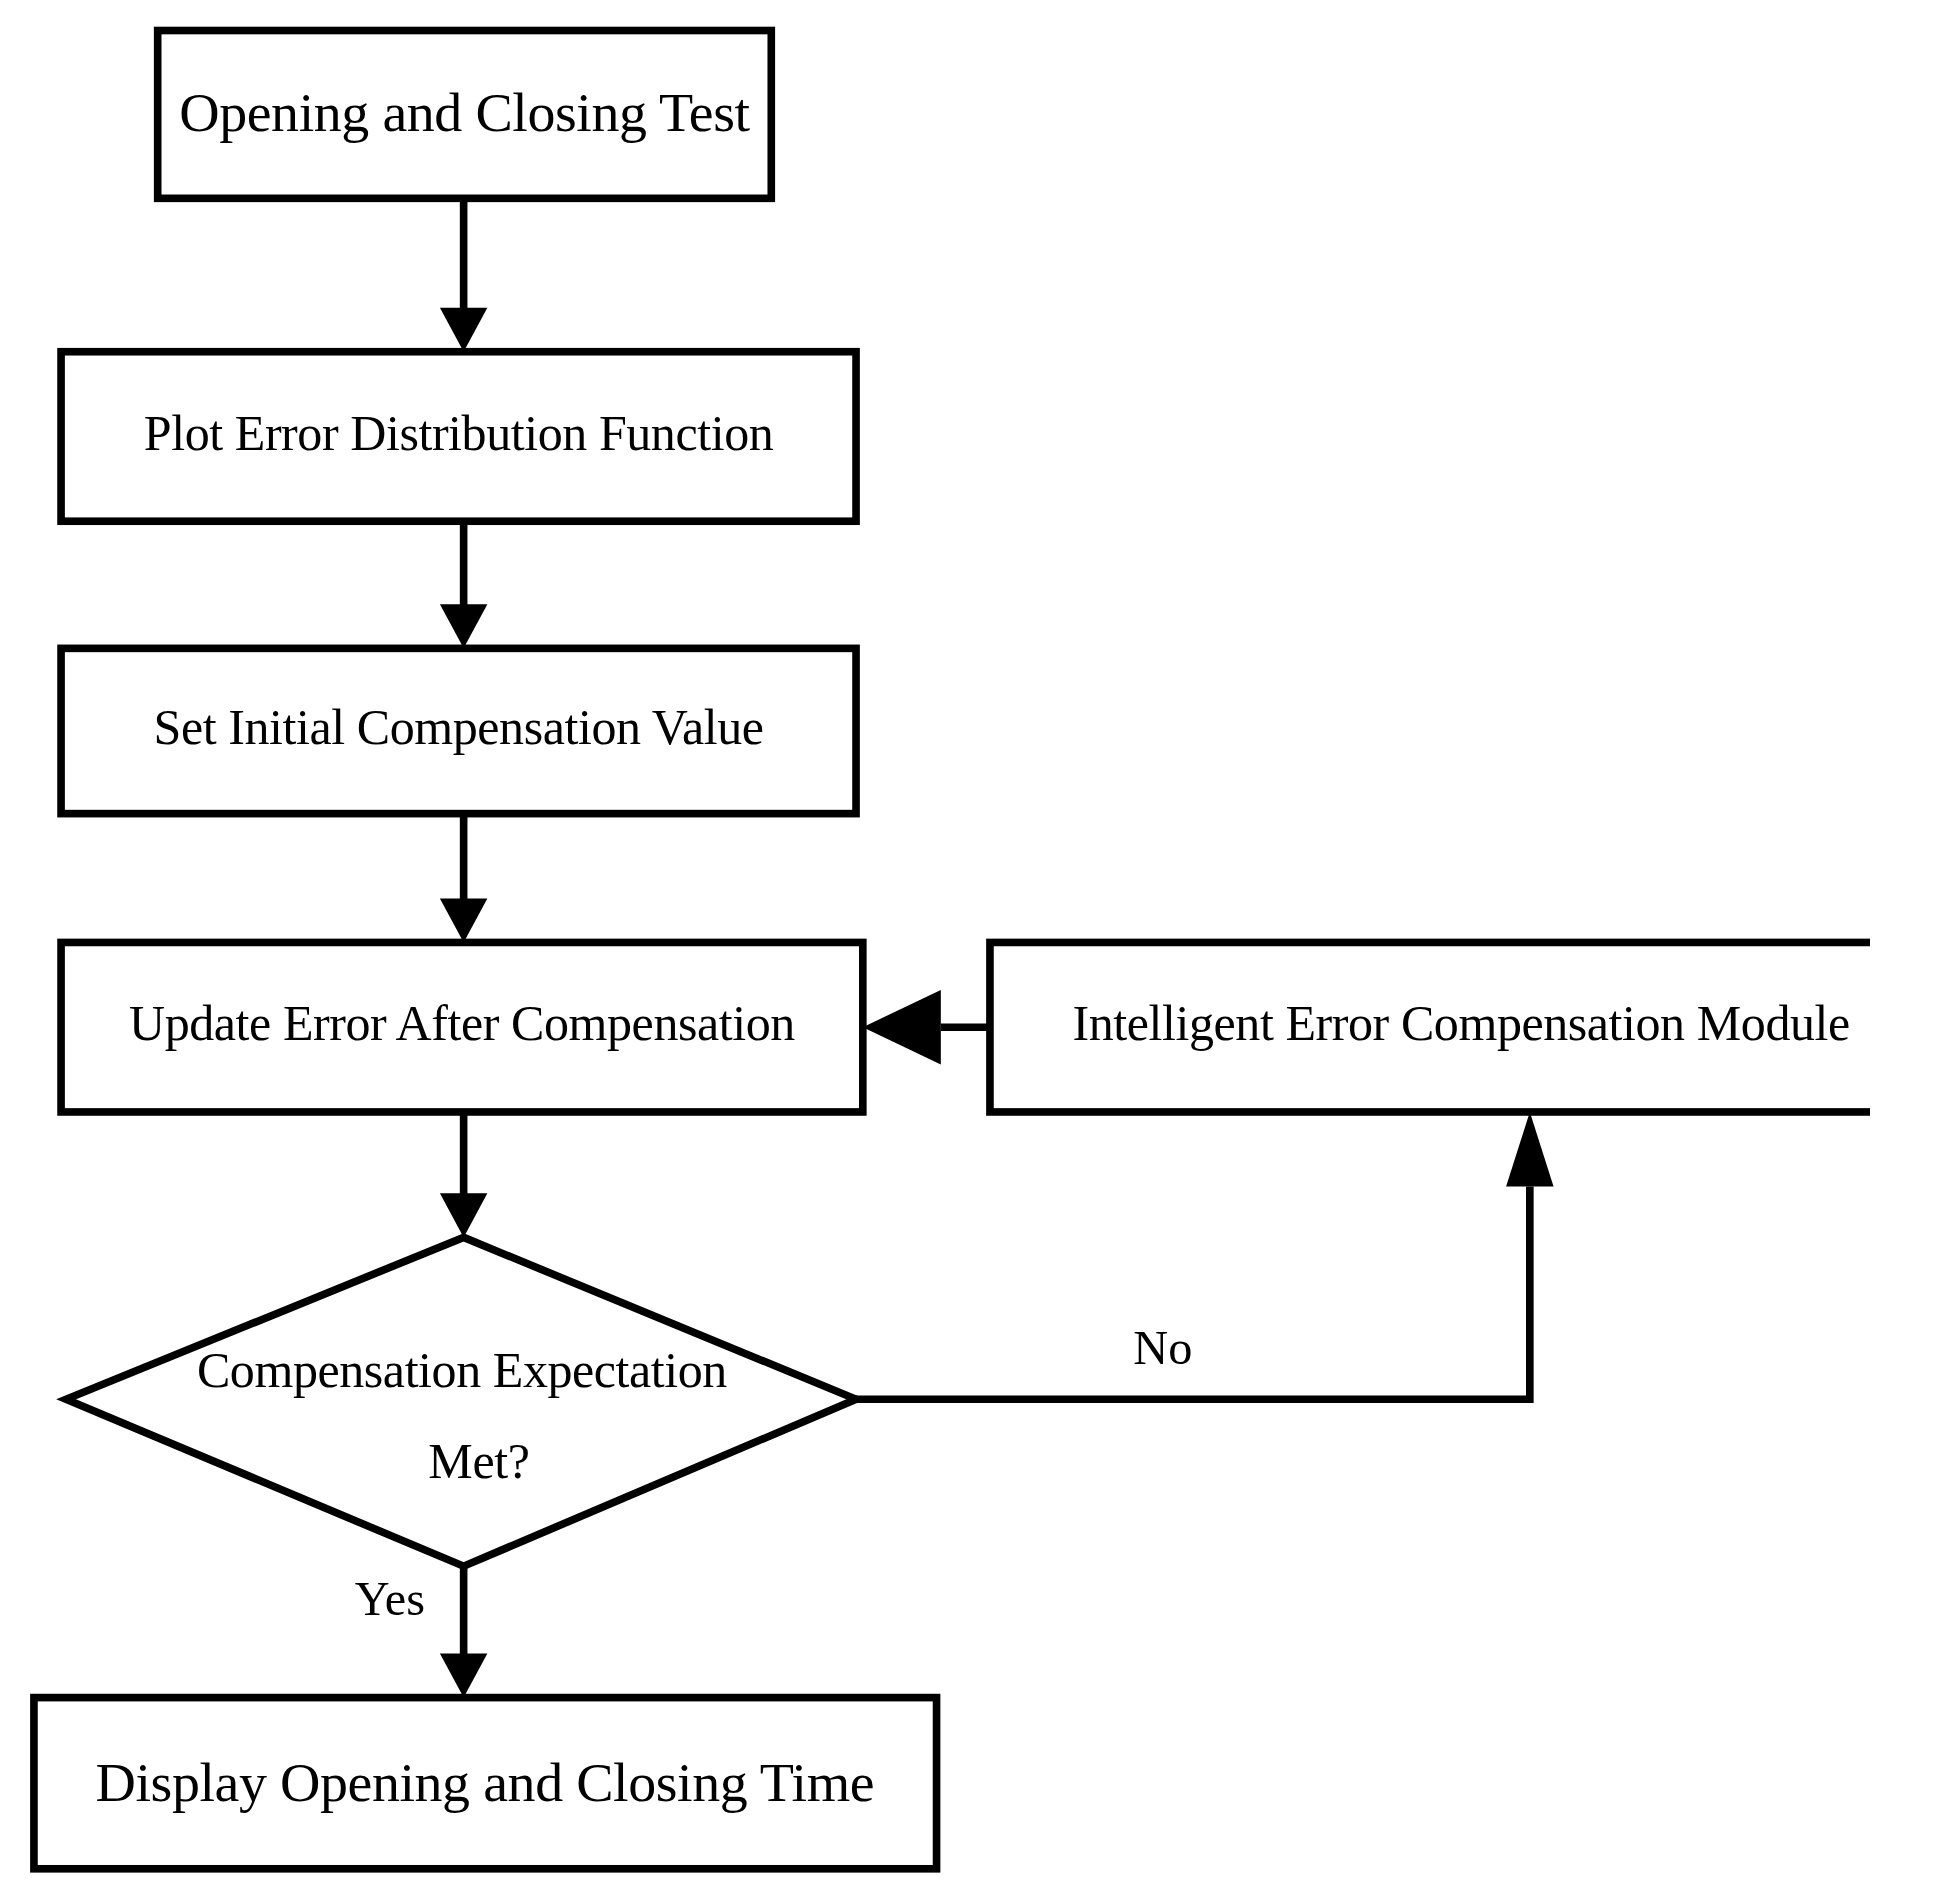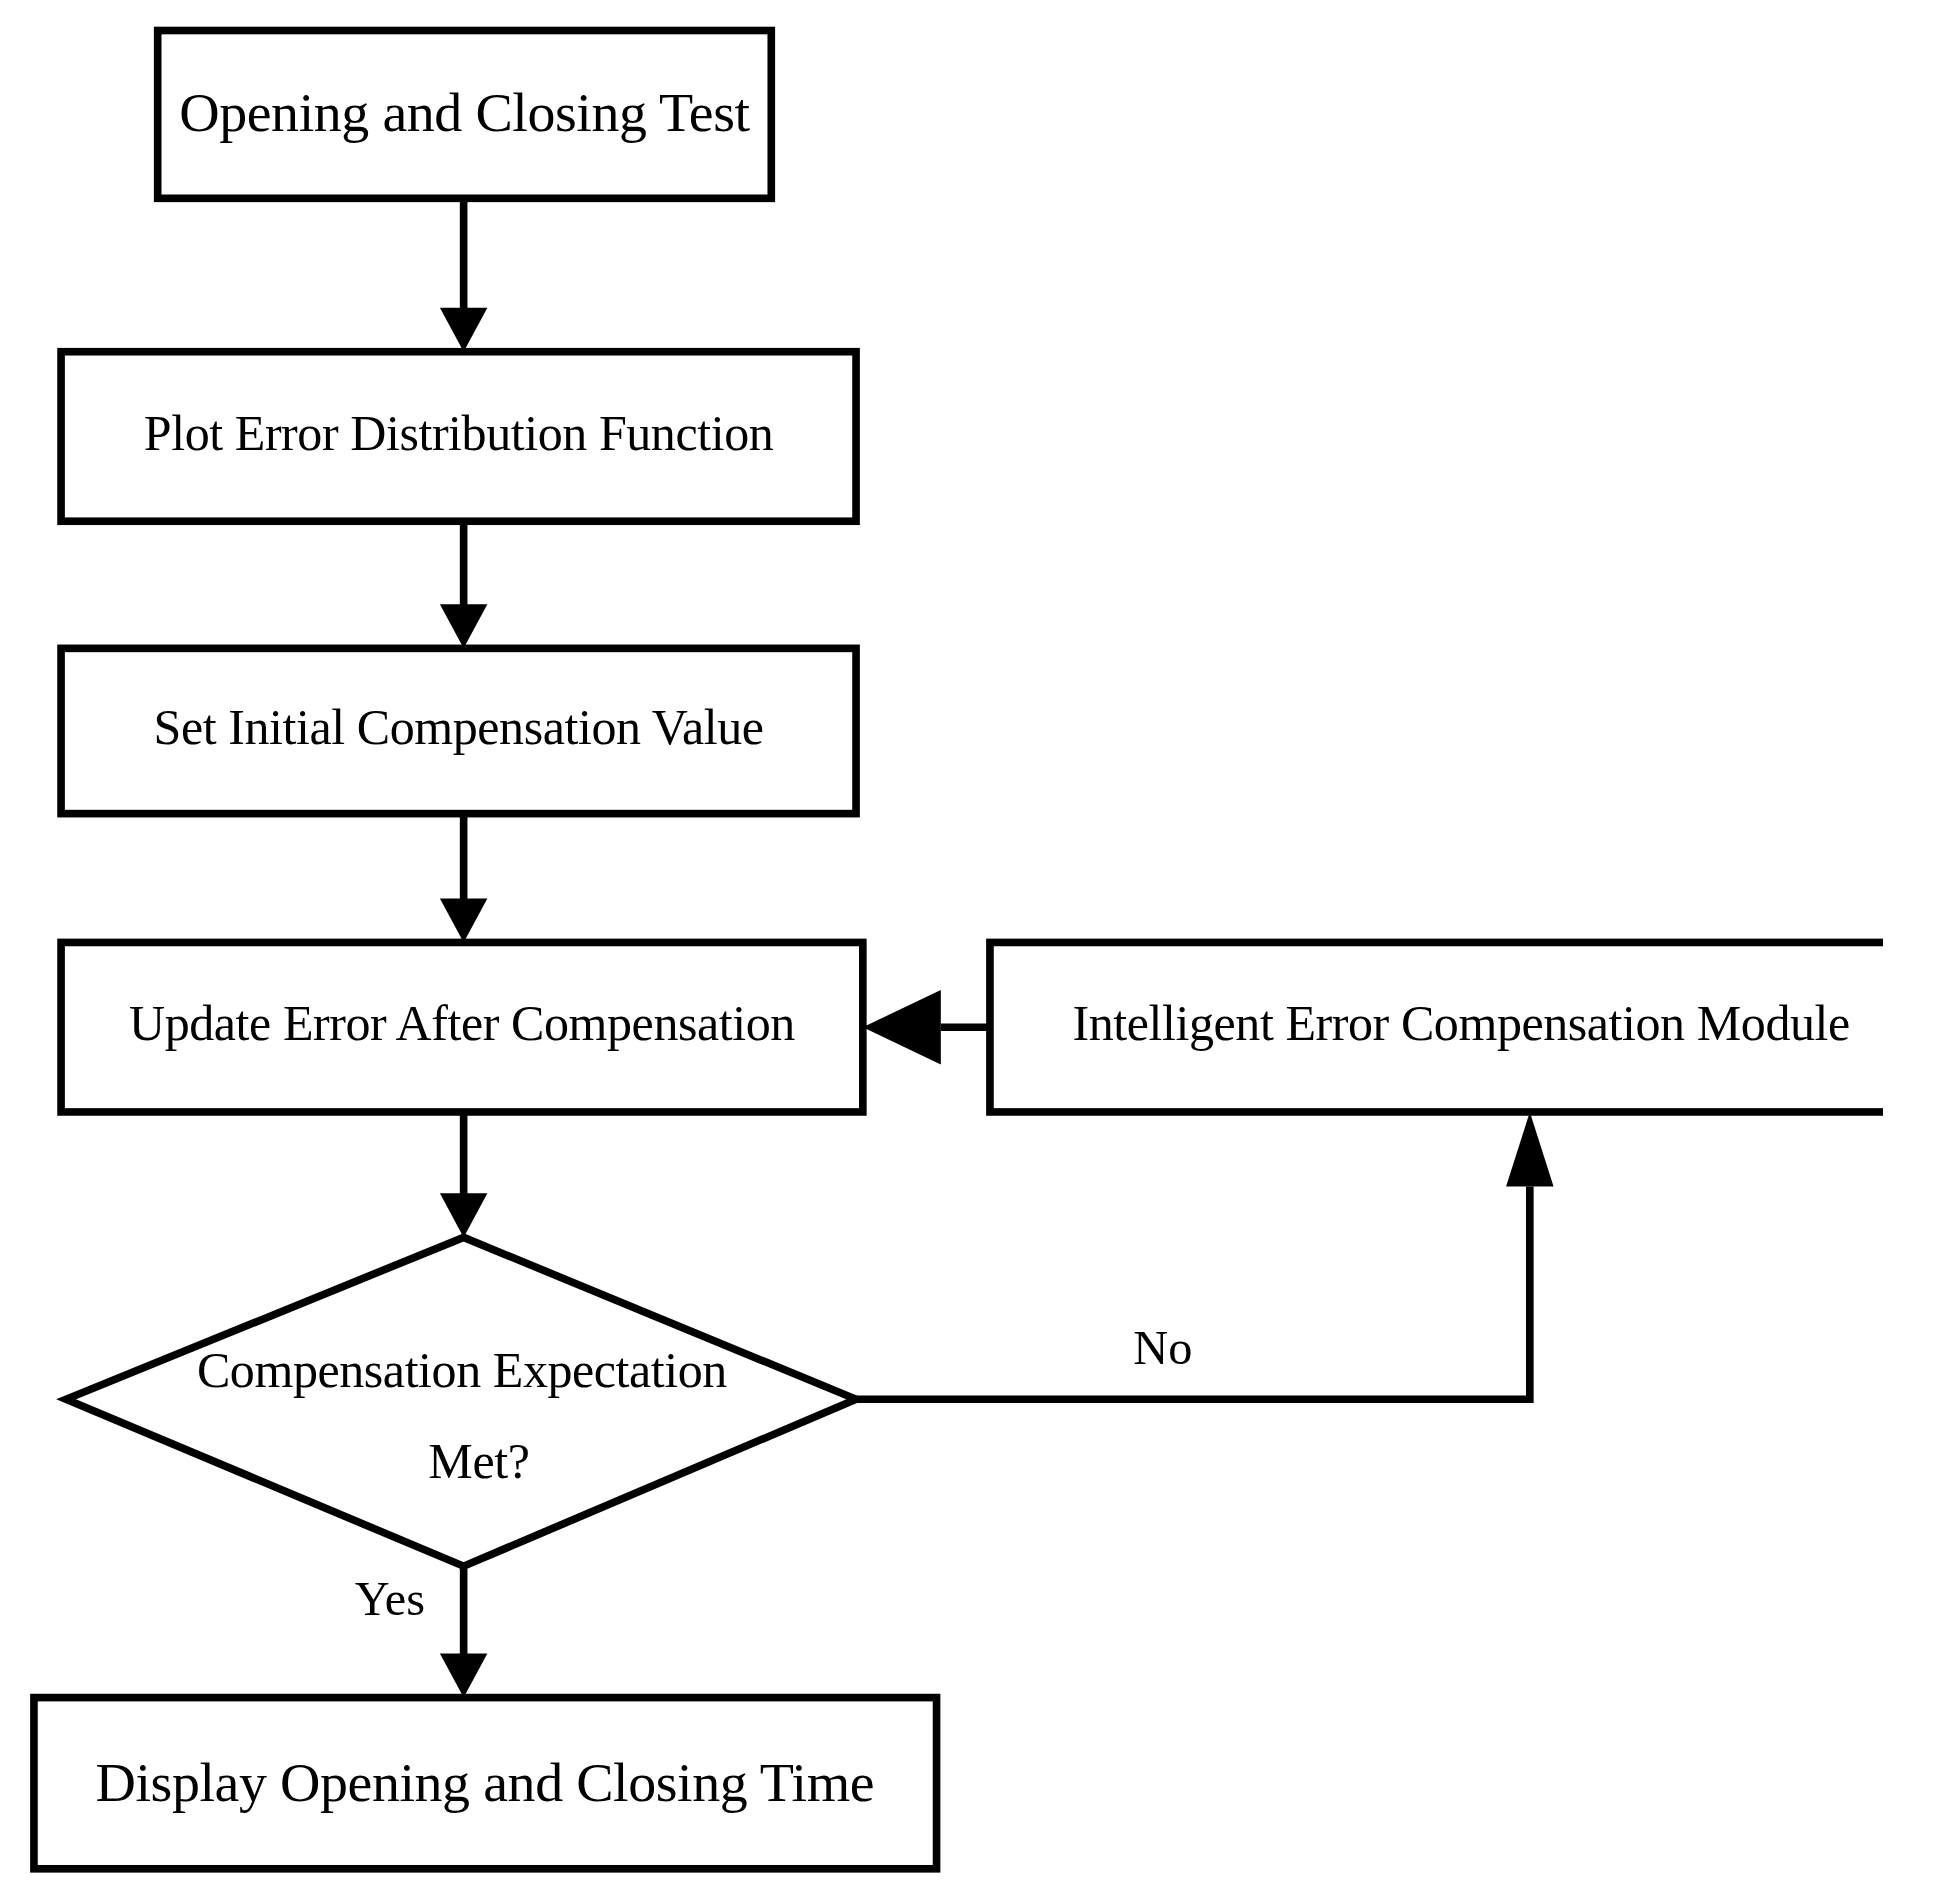--- a/index.html
+++ b/index.html
@@ -9,21 +9,20 @@
   }
   body {
     font-family: "Liberation Serif", "DejaVu Serif", serif;
   }
   #canvas {
     position: relative;
     width: 1870px;
     height: 1901px;
     background: #ffffff;
     overflow: hidden;
-    padding-left: 13px;
   }
   #flow-svg {
     position: absolute;
     top: 0;
     left: 0;
     width: 1946px;
     height: 1901px;
   }
   .node-box {
     fill: #ffffff;

